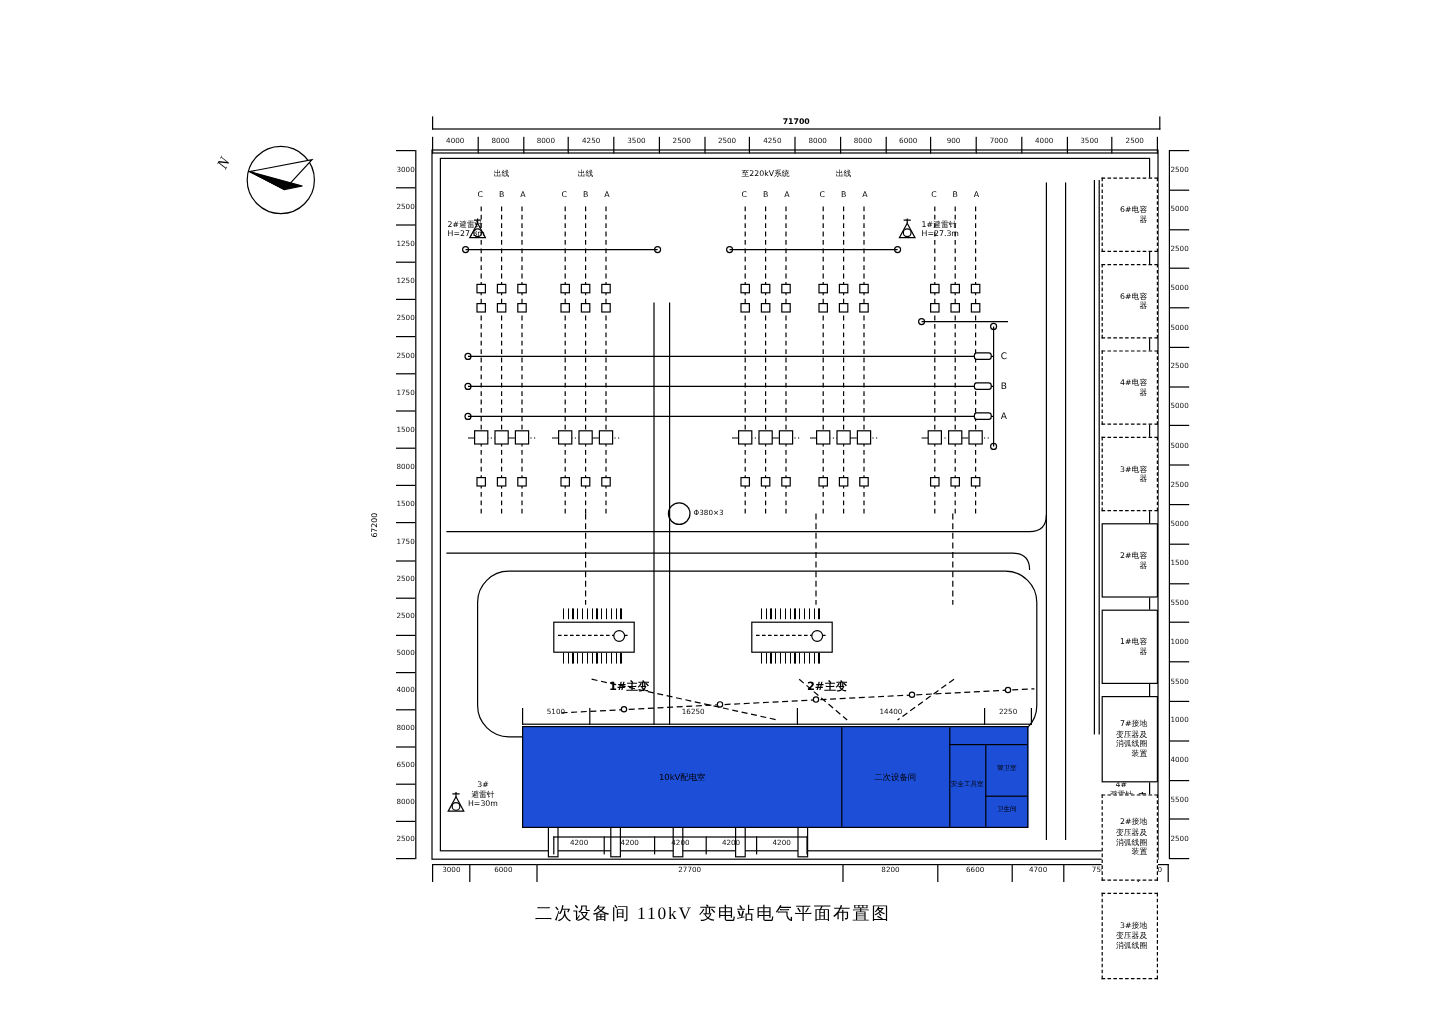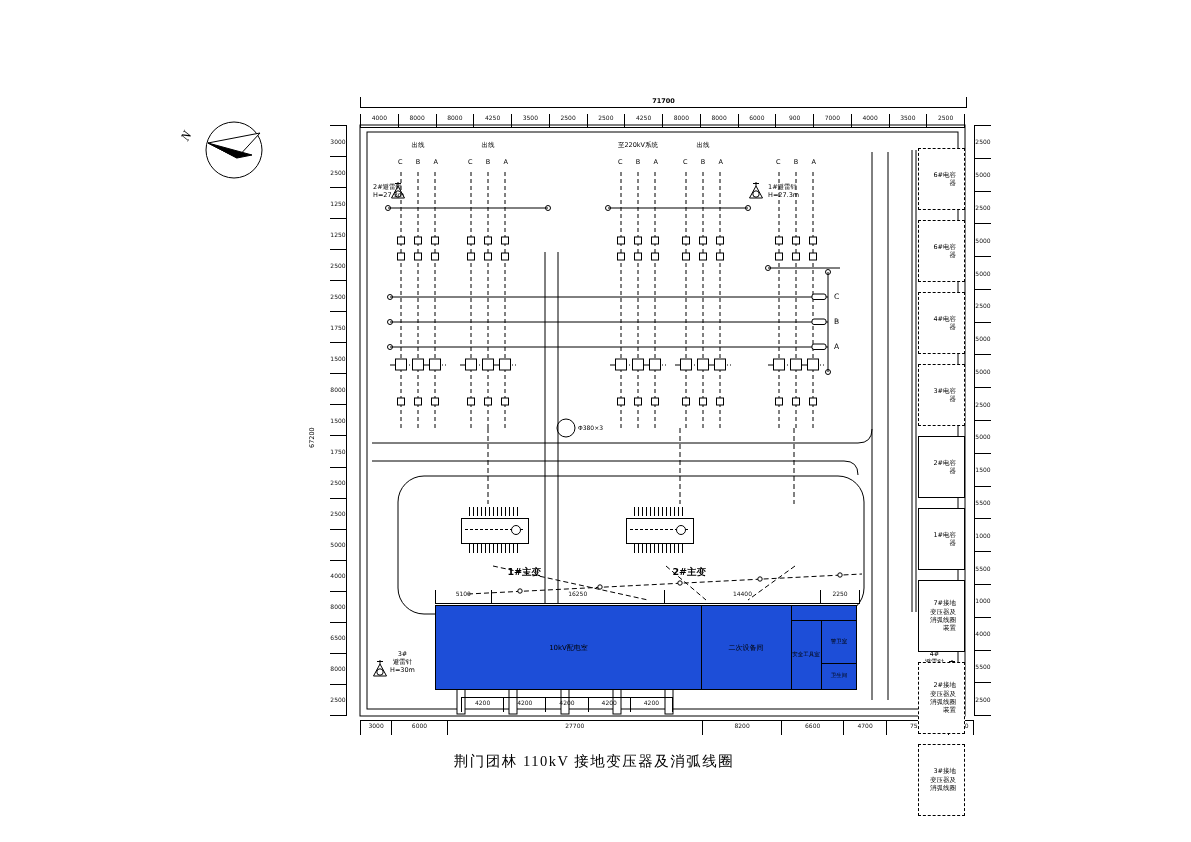--- a/index.html
+++ b/index.html
@@ -178,21 +178,21 @@
     <g>
       <use href="#rod-sym" x="390" y="184"></use>
       <use href="#rod-sym" x="748" y="184"></use>
       <use href="#rod-sym" x="372" y="662"></use>
       <use href="#rod-sym" x="944" y="662"></use>
     </g>
   </svg>
 
   <div id="north-n" class="abs" style="left:182;left:182px;top:128px">N</div>
 
-  <div id="title" class="abs" style="left:594px;top:752px">荆门团林 110kV 接地变压器及消弧线圈</div>
+  <div id="title" class="abs" style="left:594px;top:752px">二次设备间 110kV 变电站电气平面布置图</div>
 
   <div class="abs dim-total" style="left:360px;top:97px;width:605px">71700</div>
   <div class="abs dim-row" style="left:360px;top:114px;width:605px">
 
   <div class="dc">4000</div>
       <div class="dc">8000</div>
       <div class="dc">8000</div>
       <div class="dc">4250</div>
       <div class="dc">3500</div>
       <div class="dc">2500</div>

